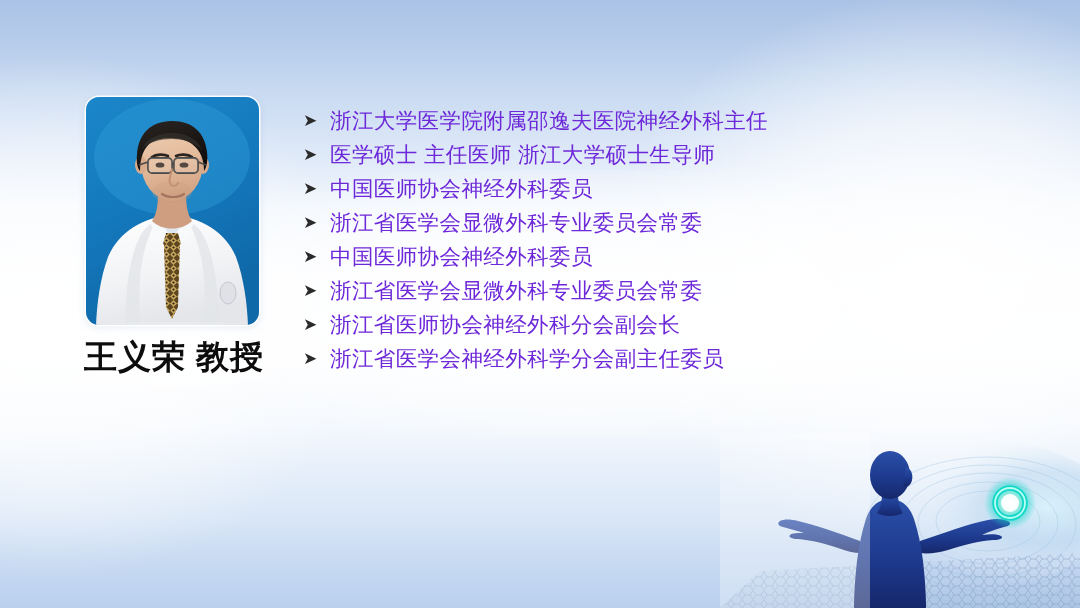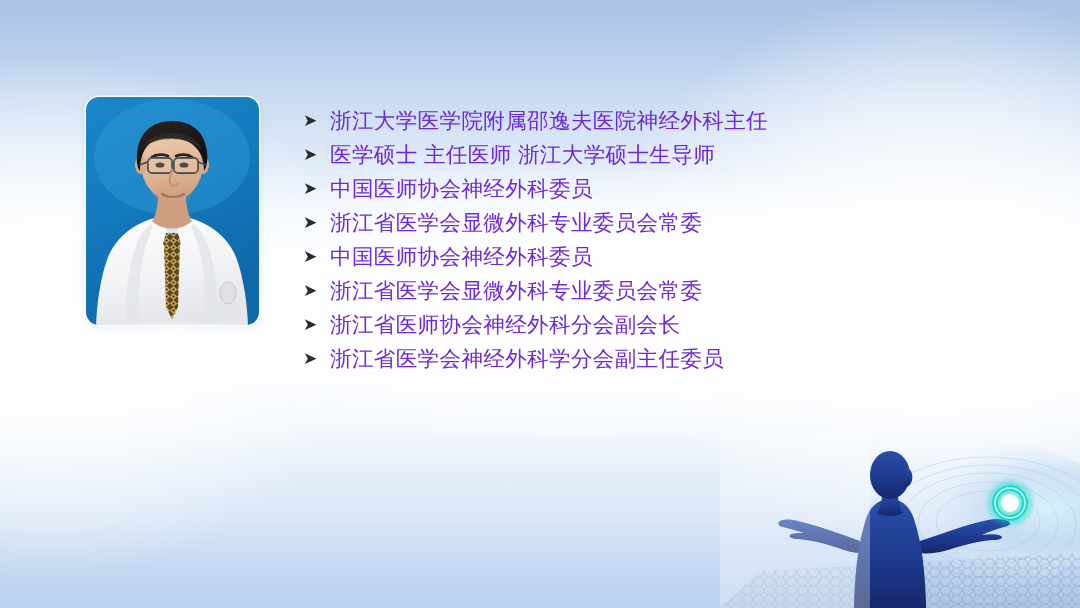--- a/index.html
+++ b/index.html
@@ -312,20 +312,21 @@
 
       <path d="M86 72 C84 80 82 85 85 88 C88 90 91 88 92 86" stroke="#c08f71" stroke-width="1.8" fill="none" stroke-linecap="round"></path>
 
       <path d="M76 97 C82 101 92 101 98 97" stroke="#9e6a55" stroke-width="2.2" fill="none" stroke-linecap="round"></path>
 
       <ellipse cx="86" cy="95" rx="20" ry="11" fill="#c99a7c" opacity="0.22"></ellipse>
     </svg>
   </div>
 
   <div class="name-glow"></div>
+  <div class="name">王义荣 教授</div>
 
   <div class="bullets">
 
     <div class="bullet-row">
       <span class="bullet-marker">➤</span>
       <span class="bullet-text">浙江大学医学院附属邵逸夫医院神经外科主任</span>
     </div>
 
     <div class="bullet-row">
       <span class="bullet-marker">➤</span>

